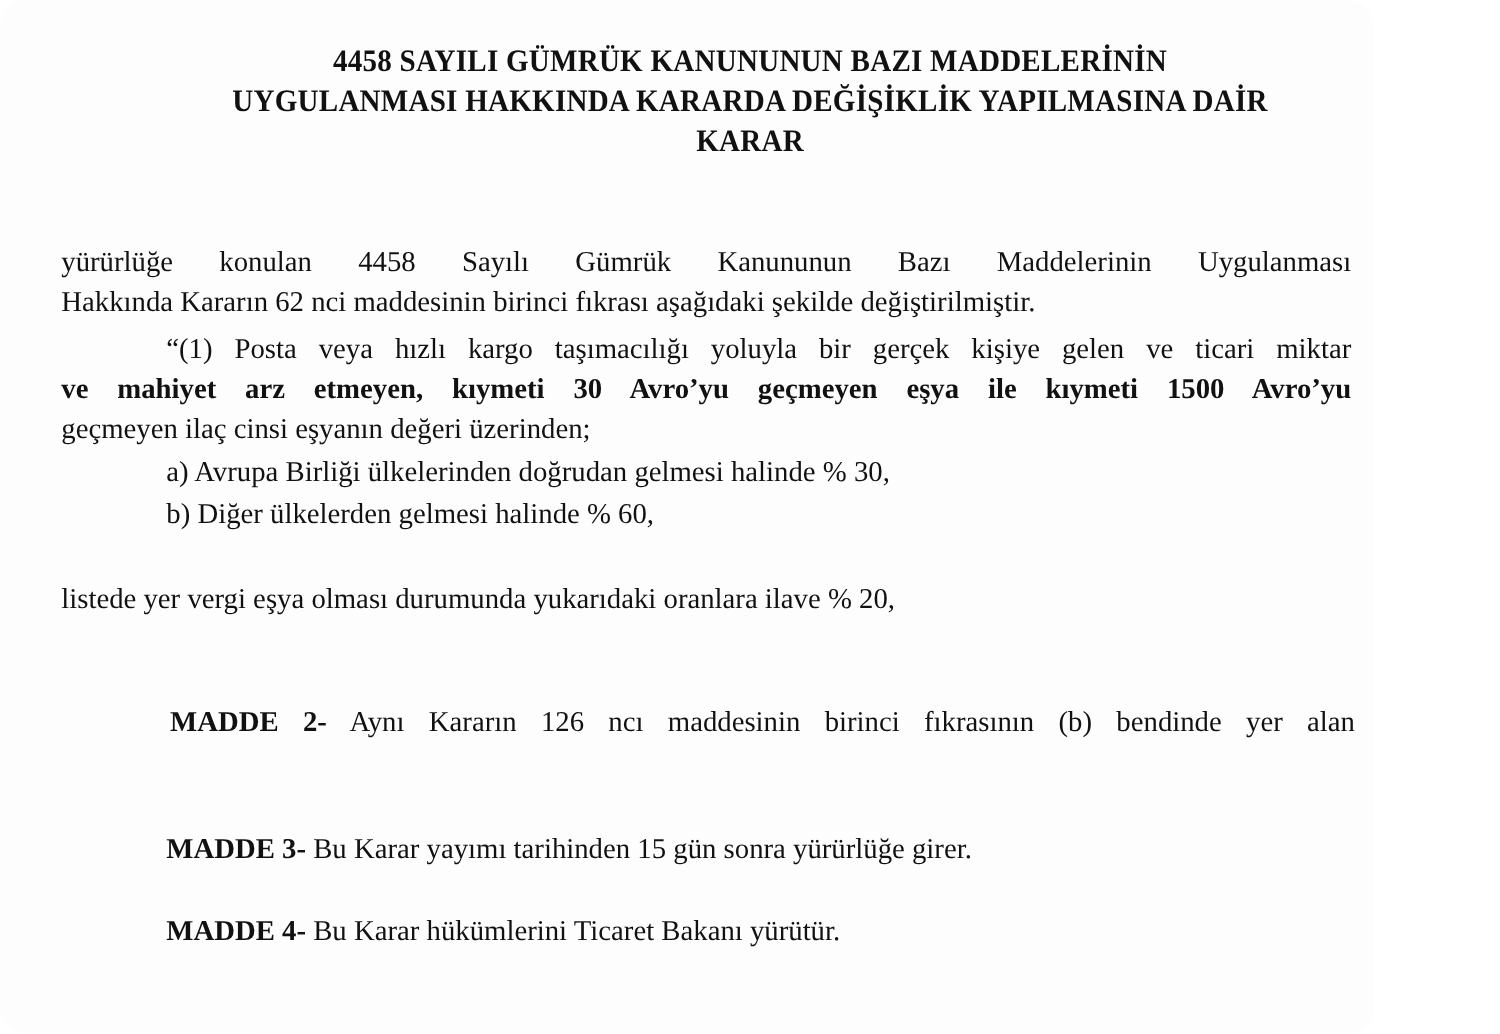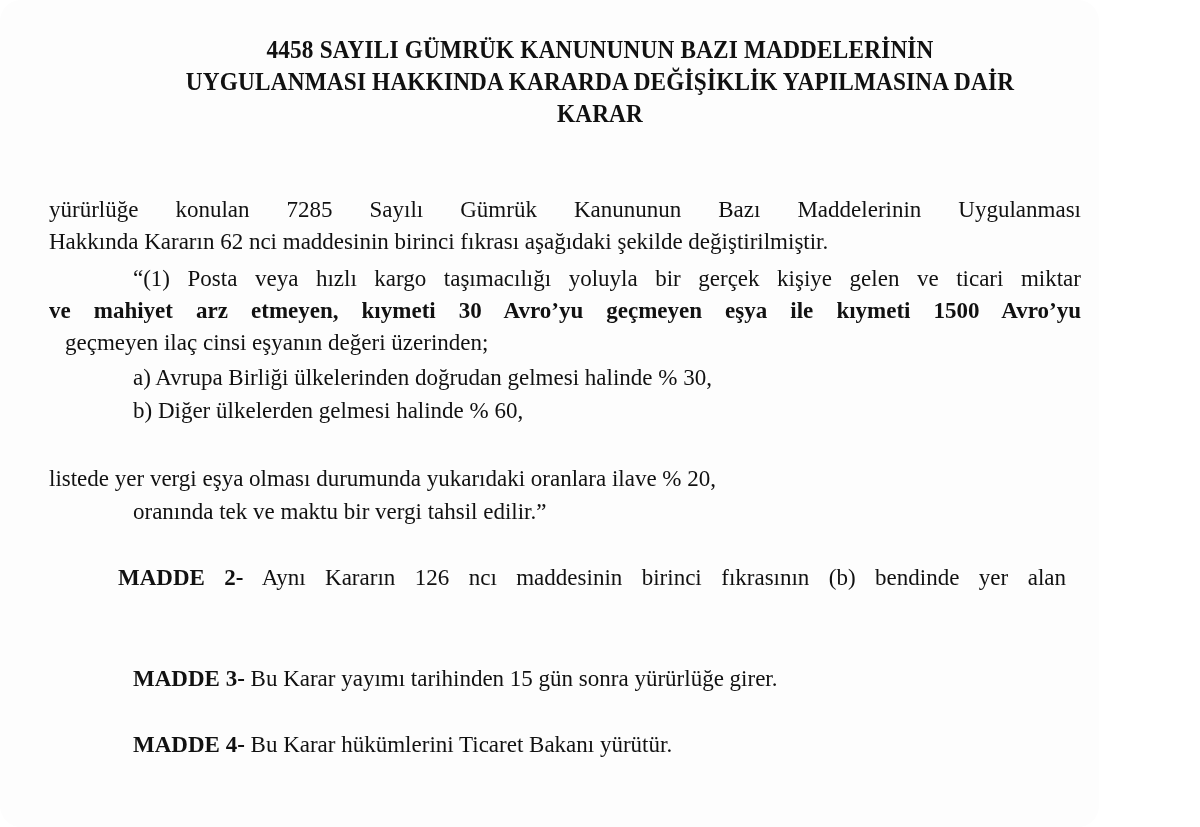--- a/index.html
+++ b/index.html
@@ -58,33 +58,32 @@
   </style>
 </head>
 <body>
 
 <div class="page">
 
   <div class="title t1">4458 SAYILI GÜMRÜK KANUNUNUN BAZI MADDELERİNİN</div>
   <div class="title t2">UYGULANMASI HAKKINDA KARARDA DEĞİŞİKLİK YAPILMASINA DAİR</div>
   <div class="title t3">KARAR</div>
 
-  <div class="line just" style="top:195px; left:49px; width:1032px;">yürürlüğe konulan 7285 Sayılı Gümrük Kanununun Bazı Maddelerinin Uygulanması</div>
+  <div class="line just" style="top:195px; left:49px; width:1032px;">yürürlüğe konulan 4458 Sayılı Gümrük Kanununun Bazı Maddelerinin Uygulanması</div>
   <div class="line" style="top:227px; left:49px;">Hakkında Kararın 62 nci maddesinin birinci fıkrası aşağıdaki şekilde değiştirilmiştir.</div>
 
   <div class="line just" style="top:264px; left:133px; width:948px;">“(1) Posta veya hızlı kargo taşımacılığı yoluyla bir gerçek kişiye gelen ve ticari miktar</div>
   <div class="line just" style="top:296px; left:49px; width:1032px;font-weight:bold;">ve mahiyet arz etmeyen, kıymeti 30 Avro’yu geçmeyen eşya ile kıymeti 1500 Avro’yu</div>
-  <div class="line" style="top:328px; left:49px;margin-left:16px;">geçmeyen ilaç cinsi eşyanın değeri üzerinden;</div>
+  <div class="line" style="top:328px; left:49px;">geçmeyen ilaç cinsi eşyanın değeri üzerinden;</div>
 
   <div class="line" style="top:363px; left:133px;">a) Avrupa Birliği ülkelerinden doğrudan gelmesi halinde % 30,</div>
   <div class="line" style="top:396px; left:133px;">b) Diğer ülkelerden gelmesi halinde % 60,</div>
   <div class="line" style="top:464px; left:49px;">listede yer vergi eşya olması durumunda yukarıdaki oranlara ilave % 20,</div>
-  <div class="line" style="top:497px; left:133px;">oranında tek ve maktu bir vergi tahsil edilir.”</div>
 
-  <div class="line just" style="top:563px; left:118px; width:948px;">
+  <div class="line just" style="top:563px; left:136px; width:948px;">
     <span class="madde-sm">MADDE 2-</span>
     <span>Aynı Kararın 126 ncı maddesinin birinci fıkrasının (b) bendinde yer alan</span>
   </div>
 
   <div class="line" style="top:664px; left:133px;">
     <span class="madde-sm">MADDE 3-</span>
     <span>Bu Karar yayımı tarihinden 15 gün sonra yürürlüğe girer.</span>
   </div>
 
   <div class="line" style="top:730px; left:133px;">

